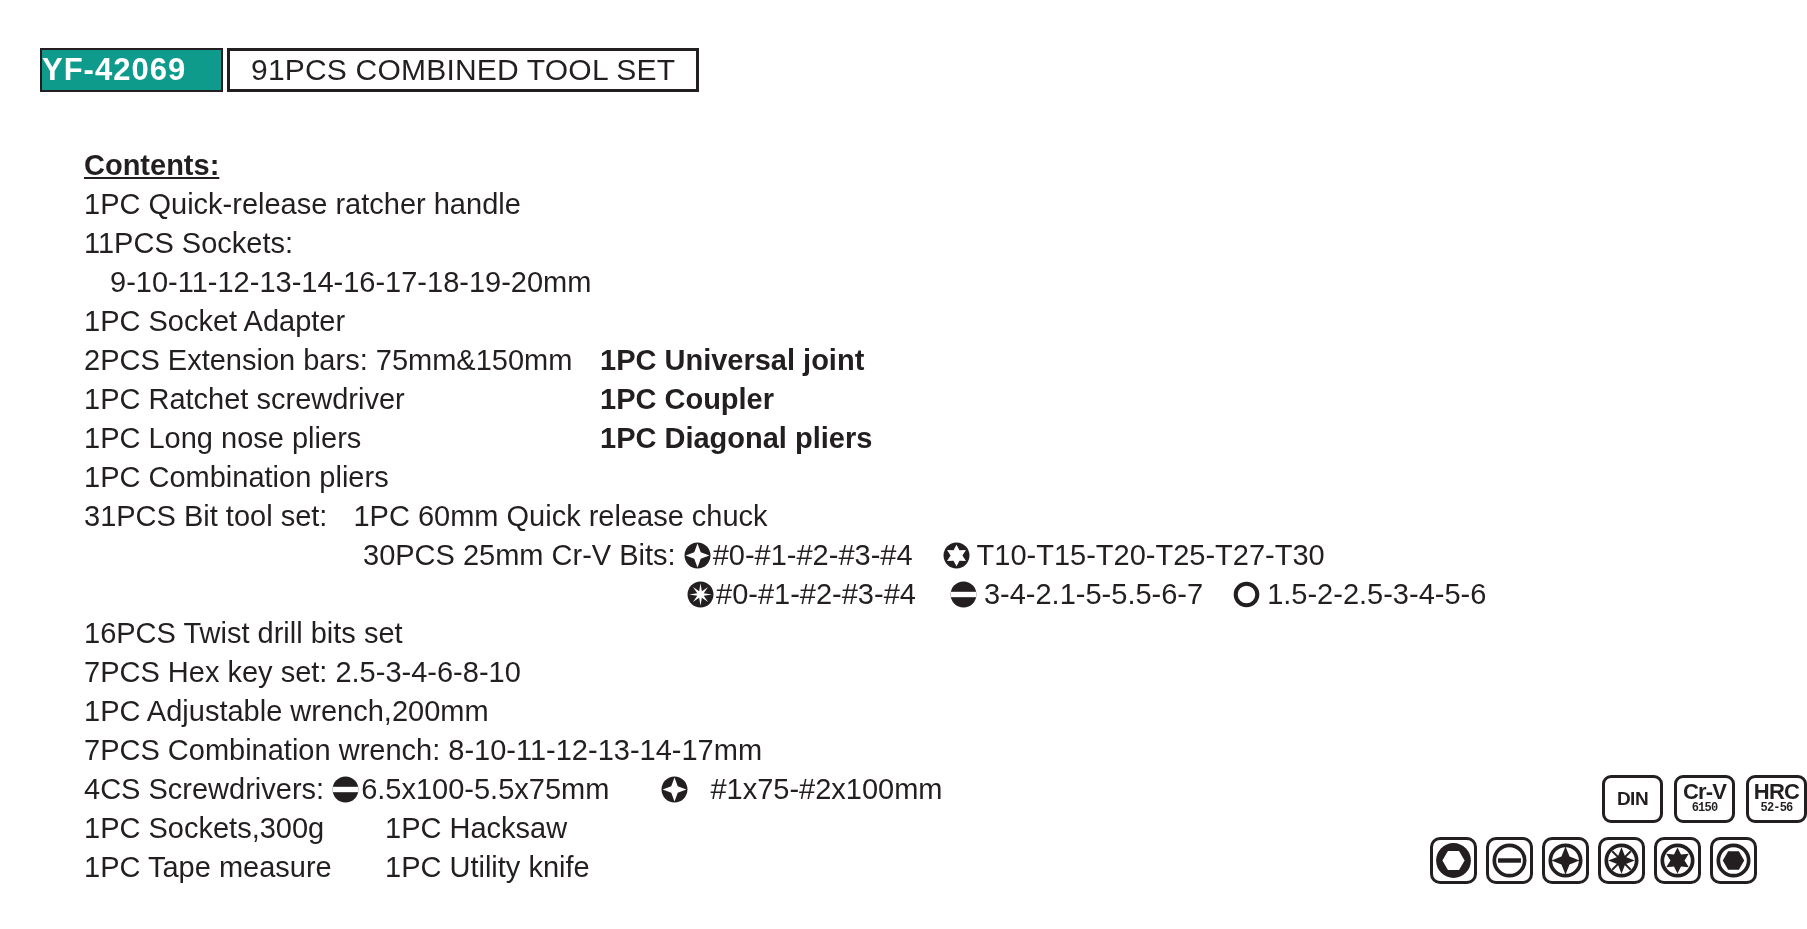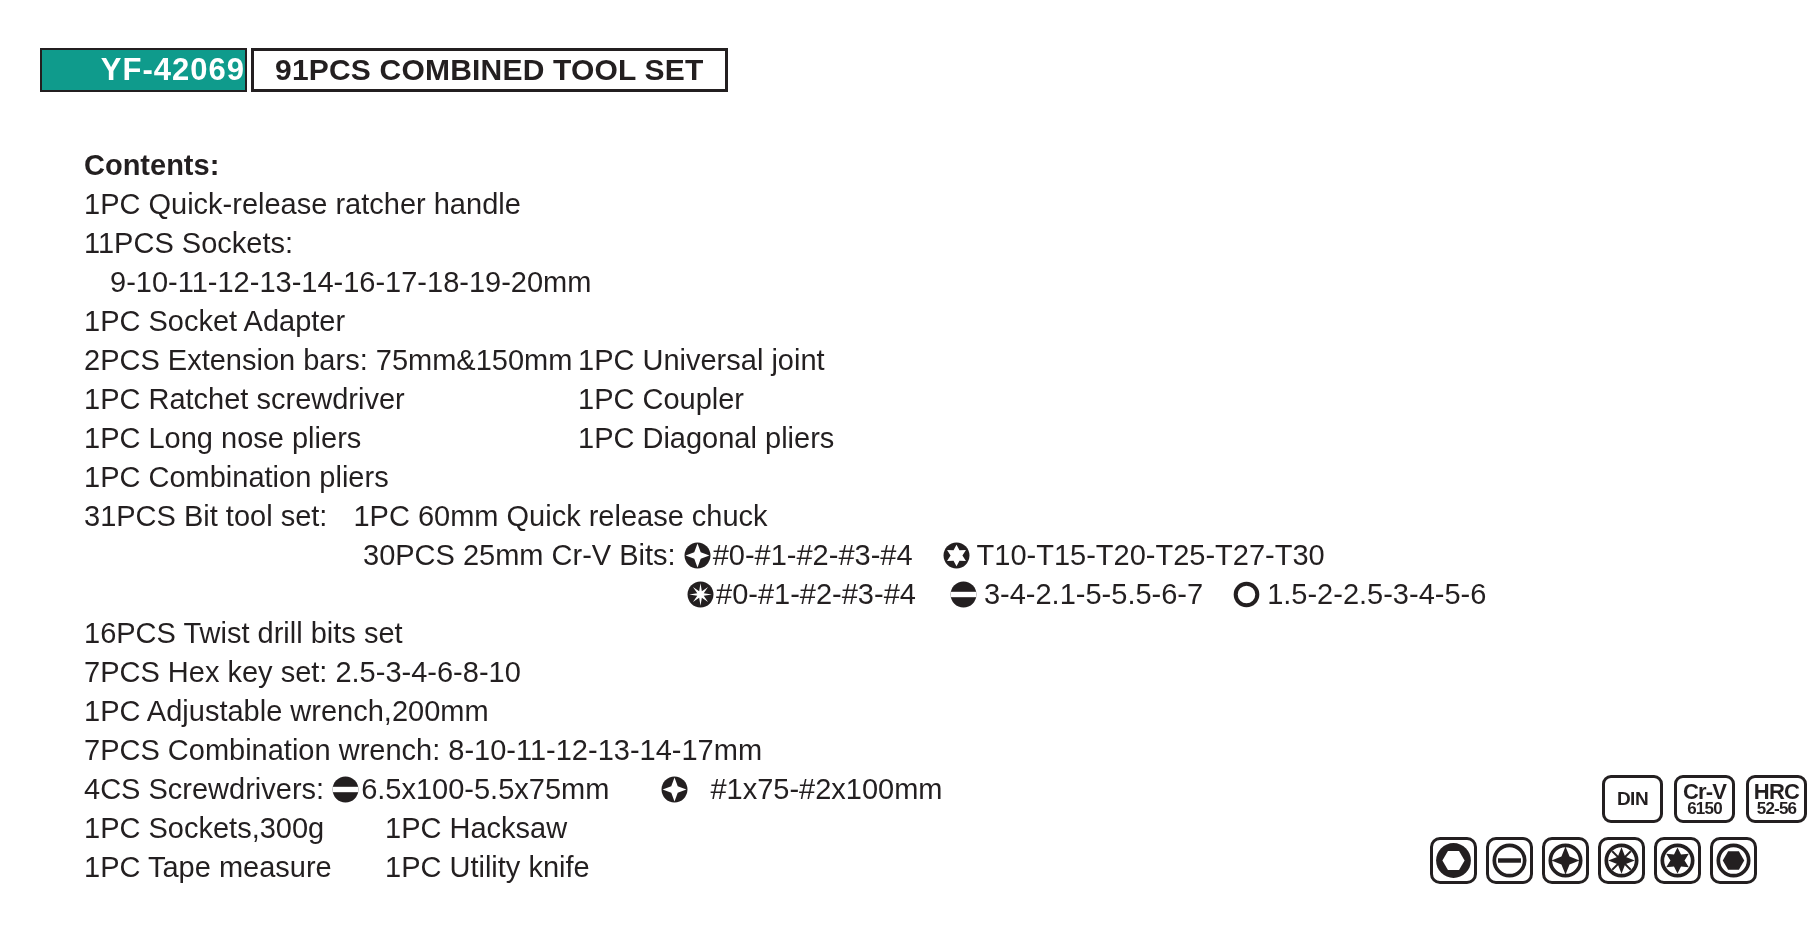--- a/index.html
+++ b/index.html
@@ -10,56 +10,56 @@
   html,body{margin:0;padding:0;}
   body{
     width:1807px;height:929px;position:relative;overflow:hidden;
     background:#ffffff;color:var(--ink);
     font-family:"Liberation Sans",sans-serif;
   }
   
   .header{position:absolute;left:40px;top:48px;display:flex;align-items:stretch;height:44px;}
   .model-badge{
     background:var(--teal);border:2px solid var(--ink);
-    width:207px;display:flex;align-items:center;justify-content:flex-end;
+    width:183px;display:flex;align-items:center;justify-content:flex-start;
     color:#fff;font-weight:bold;font-size:31px;letter-spacing:1px;
   }
   .title-box{
     border:3px solid var(--ink);margin-left:4px;background:#fff;
     display:flex;align-items:center;padding:0 21px;
-    font-weight:bold;font-size:30px;letter-spacing:0.2px;white-space:nowrap;
+    font-weight:normal;font-size:30px;letter-spacing:0.2px;white-space:nowrap;
   }
   
   .contents{position:absolute;left:84px;top:146px;font-size:29px;}
   .row{height:39px;display:flex;align-items:center;white-space:nowrap;position:relative;}
-  .bold{font-weight:bold;}
+  .bold{font-weight:bold;text-decoration:underline;}
   .ind-sizes{padding-left:26px;}
   .ind-crv{padding-left:279px;}
   .ind-bits2{padding-left:603px;}
-  .col2{position:absolute;left:494px;}
+  .col2{position:absolute;left:516px;font-weight:bold;}
   .col2n{position:absolute;left:301px;}
   .gap-sm{margin-left:8px;}
   .gap-chuck{margin-left:26px;}
   .grp{display:flex;align-items:center;}
   .ml30{margin-left:30px;}
   .ml34{margin-left:34px;}
   .ml52{margin-left:52px;gap:20px;}
   .icon{width:27px;height:27px;flex:0 0 auto;margin-right:2px;}
   .icon.sp{margin-right:7px;}
   .icon svg{width:100%;height:100%;display:block;}
   
   .certs{position:absolute;left:1602px;top:775px;display:flex;gap:11px;}
   .cert{
     width:61px;height:48px;border:3px solid var(--ink);border-radius:9px;
     display:flex;flex-direction:column;align-items:center;justify-content:center;
     font-weight:bold;background:#fff;
   }
   .cert .one{font-size:19px;letter-spacing:-0.5px;}
   .cert .l1{font-size:22px;line-height:18px;letter-spacing:-0.8px;}
-  .cert .l2{font-size:17px;line-height:15px;letter-spacing:-0.8px;}
+  .cert .l2{font-size:12px;line-height:15px;letter-spacing:-0.8px;font-family:Liberation Mono, monospace;}
   
   .heads{position:absolute;left:1430px;top:837px;display:flex;gap:9px;}
   .head{
     width:47px;height:47px;border:3px solid var(--ink);border-radius:10px;
     display:flex;align-items:center;justify-content:center;background:#fff;
   }
   .head svg{width:37px;height:37px;display:block;}
   svg{color:var(--ink);}
 </style>
 </head>

